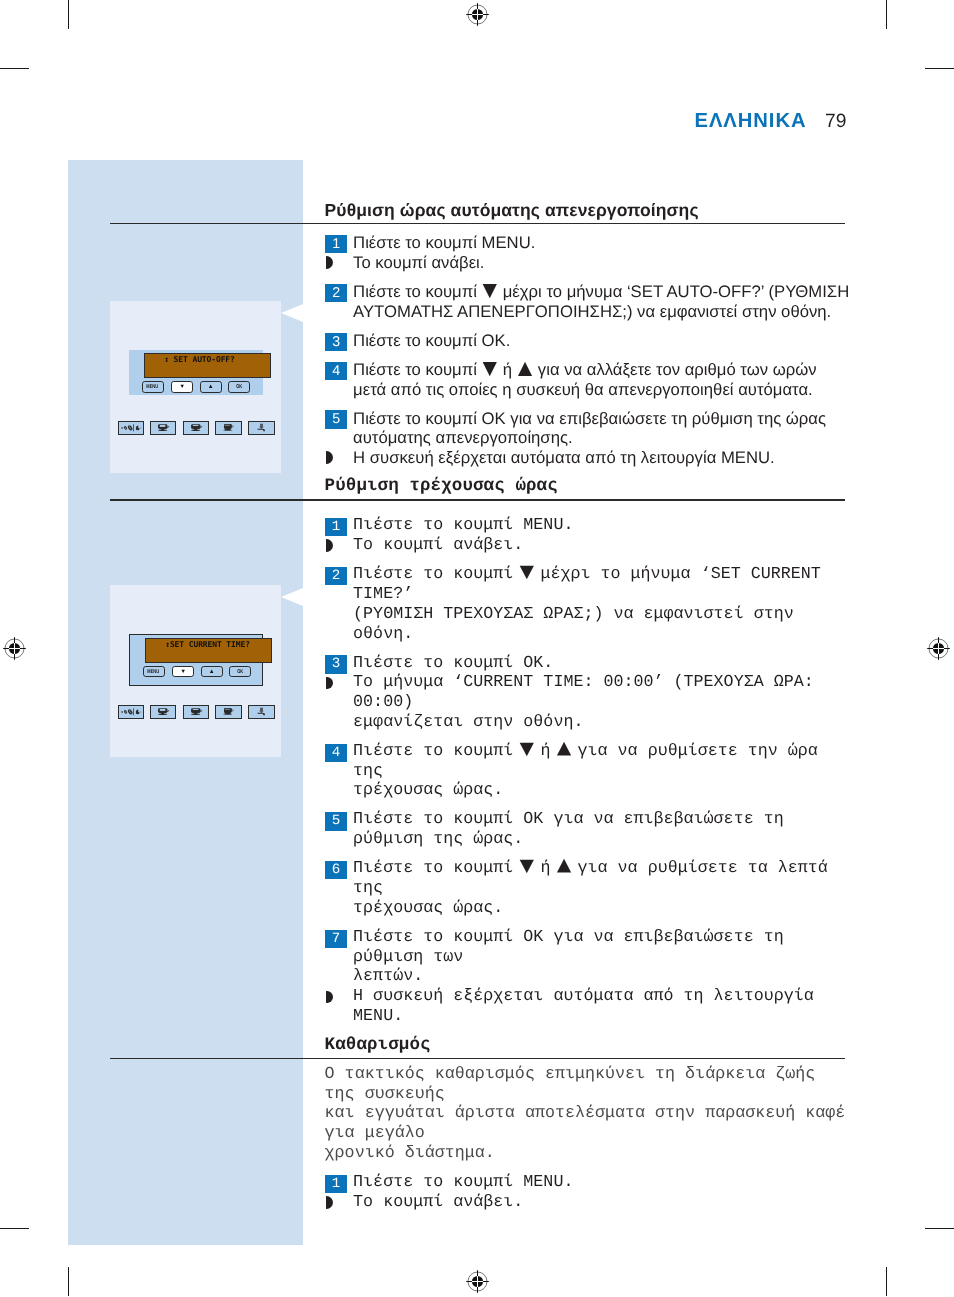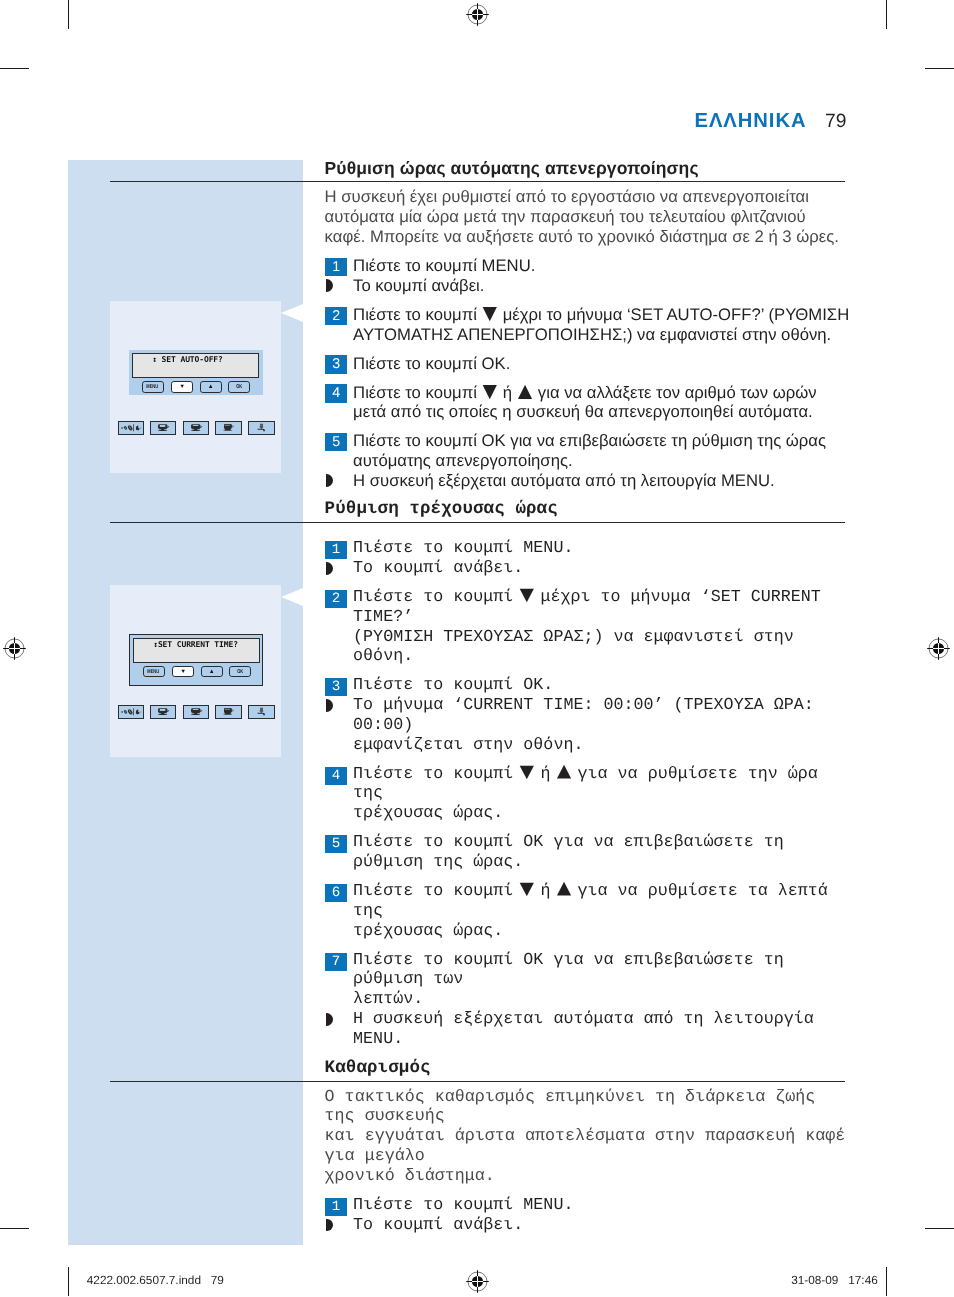--- a/index.html
+++ b/index.html
@@ -17,21 +17,21 @@
   #sidebar{position:absolute;left:68px;top:160px;width:235.1px;height:1085px;
            background:#cddef1;}
 
   #header{position:absolute;left:0;top:109.5px;width:846.5px;text-align:right;
           white-space:nowrap;}
   #header .lang{color:#0b73b9;font-weight:bold;font-size:20.2px;letter-spacing:0.95px;}
   #header .pageno{color:#231f20;font-size:19.3px;padding-left:18.6px;}
 
   #content{position:absolute;left:324.6px;top:158.9px;width:528.4px;}
 
-  .section{position:relative;}
+  .section{position:relative;margin-top:42px;}
   .section + .section{margin-top:9.45px;font-family:Liberation Mono, monospace;}
   .sec-head{font-size:17.55px;font-weight:bold;line-height:19.8px;margin:0;
             letter-spacing:0.08px;white-space:nowrap;}
   .sec-rule{position:relative;margin:2.2px 0 0 -214.6px;width:735px;height:1.2px;
             background:#2b2b2b;}
 
   .body-p{font-size:16.7px;line-height:19.8px;margin:5.4px 0 0 0;color:#4a4a4a;
           letter-spacing:0;white-space:pre-wrap;}
 
   .steps{padding-top:0.1px;margin-top:-0.1px;}
@@ -48,22 +48,22 @@
        background:#231f20;border-radius:0 7.3px 7.3px 0;}
 
 
   
   .illus{position:absolute;background:#e6ecf8;}
   .illus .notch{position:absolute;width:0;height:0;
        border-top:9.6px solid transparent;border-bottom:9.6px solid transparent;
        border-right:22.1px solid #ffffff;}
   .panel{position:absolute;background:#b0cfec;box-sizing:border-box;}
   .panel.framed{border:1.5px solid #2b2b2b;}
-  .lcd{position:absolute;background:#e5e5e5;border:1.4px solid #2c2c2c;
-       box-sizing:border-box;}
+  .lcd{position:absolute;background:#a16207;border:1.4px solid #2c2c2c;
+       box-sizing:border-box;margin-left:12px;}
   .lcdtext{position:absolute;left:18.8px;top:1.9px;text-align:left;
        font-family:"DejaVu Sans Mono",monospace;font-size:8px;font-weight:bold;
        line-height:8px;color:#111;letter-spacing:-0.11px;white-space:pre;}
   .pbtn{position:absolute;height:11.4px;border:1.1px solid #2c2c2c;border-radius:2.8px;
        background:#b0cfec;box-sizing:border-box;
        font-family:"Liberation Sans",sans-serif;font-size:5.6px;line-height:11.2px;
        text-align:center;color:#111;font-weight:bold;letter-spacing:0;}
   .pbl{display:inline-block;transform:scaleX(0.72);transform-origin:center;}
   .pbl.arrow{font-size:5.9px;transform:scaleX(1);line-height:11.0px;}
   .pbtn.white{background:#ffffff;}
@@ -263,23 +263,20 @@
       <rect x="12.4" y="6.5" width="1.4" height="1.3" fill="#2b2b2b"></rect>
       <path d="M9.0 7.8h5.3c1.5 0 2.45 0.9 2.45 2.0v0.95h-1.75v-0.8c0-0.6-0.45-1.0-1.2-1.0H9.0z" fill="#2b2b2b"></path>
     </svg>
     </div>
   </div>
 
   <div id="content">
   <div class="section">
     <div class="sec-head">Ρύθμιση ώρας αυτόματης απενεργοποίησης</div>
     <div class="sec-rule"></div>
-    <p class="body-p">Η συσκευή έχει ρυθμιστεί από το εργοστάσιο να απενεργοποιείται
-αυτόματα μία ώρα μετά την παρασκευή του τελευταίου φλιτζανιού
-καφέ. Μπορείτε να αυξήσετε αυτό το χρονικό διάστημα σε 2 ή 3 ώρες.</p>
     <div class="steps">
   <p class="step num-step">
     <span class="num">1</span>
             <span class="stxt">Πιέστε το κουμπί MENU.</span>
   </p>
 
   <p class="step">
     <span class="bul"></span>
             <span class="stxt">Το κουμπί ανάβει.</span>
   </p>
@@ -389,17 +386,13 @@
   </p>
 
   <p class="step">
     <span class="bul"></span>
             <span class="stxt">Το κουμπί ανάβει.</span>
   </p>
 </div>
   </div>
 </div>
 
-  <div id="footer">
-    <span class="fl">4222.002.6507.7.indd   79</span>
-    <span class="fr">31-08-09   17:46</span>
-  </div>
 </div>
 
 </body></html>

